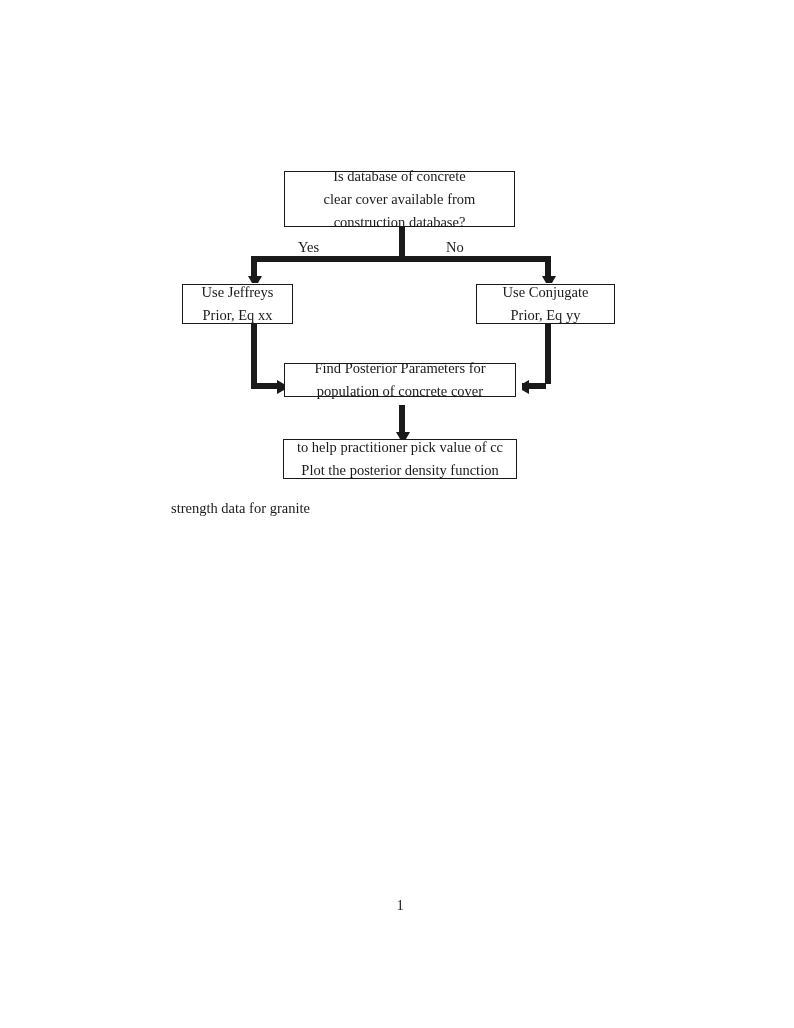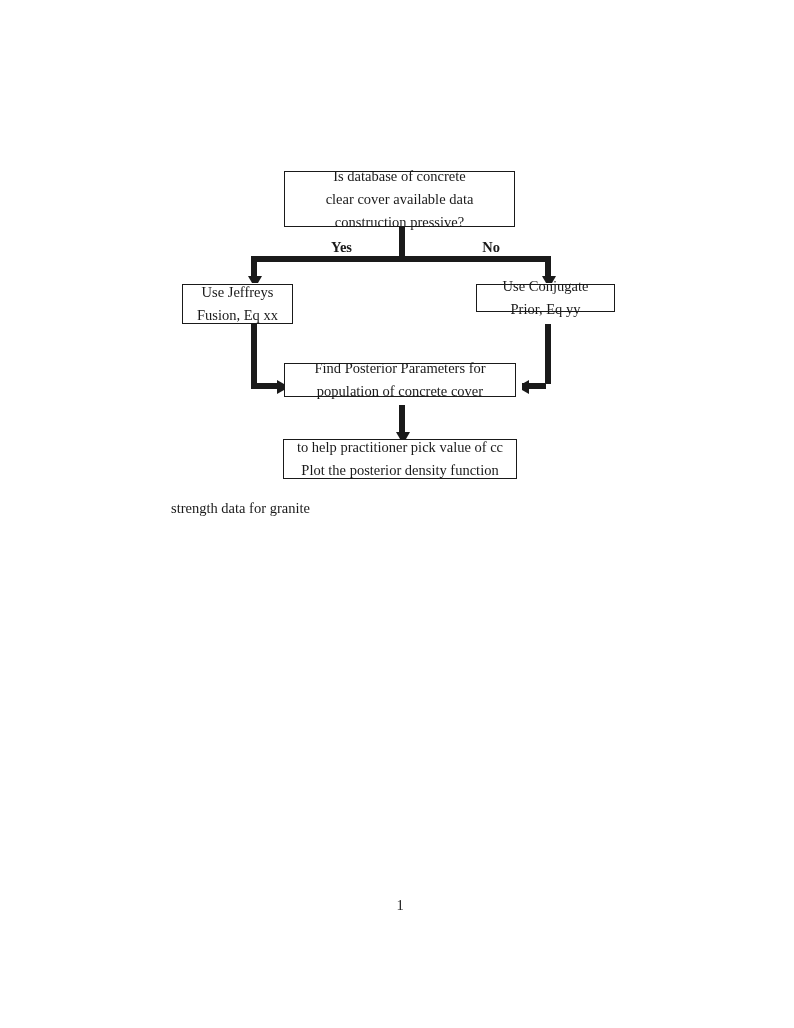--- a/index.html
+++ b/index.html
@@ -33,21 +33,21 @@
     align-items: center;
     text-align: center;
     font-size: 14.5px;
     line-height: 17px;
     color: var(--ink);
   }
   .fc-box .bx-line { white-space: nowrap; }
 
   .box-decision  { left: 281px; top: 168px; width: 231px; height: 56px; }
   .box-jeffreys  { left: 179px; top: 281px; width: 111px; height: 40px; }
-  .box-conjugate { left: 473px; top: 281px; width: 139px; height: 28px; }
+  .box-conjugate { left: 473px; top: 281px; width: 139px; height: 40px; }
   .box-posterior { left: 281px; top: 360px; width: 232px; height: 34px; }
   .box-plot      { left: 280px; top: 436px; width: 234px; height: 40px; }
 
   .vline, .hline { position: absolute; background: var(--ink); }
   .vline { width: 1px; }
   .hline { height: 1px; }
 
   .stem-line        { left: 396px; top: 224px; height: 29px; }
   .branch-line      { left: 248px; top: 253px; width: 295px; }
   .yes-branch-line  { left: 248px; top: 253px; height: 21px; }
@@ -77,24 +77,23 @@
   .yes-arrowhead       { left: 245px; top: 273px; }
   .no-arrowhead        { left: 539px; top: 273px; }
   .jeffreys-arrowhead  { left: 274px; top: 377px; }
   .conjugate-arrowhead { left: 513px; top: 377px; }
   .posterior-arrowhead { left: 393px; top: 429px; }
 
   .branch-label {
     position: absolute;
     top: 233px;
     width: 60px;
-    text-align: right;
+    text-align: left;
     font-size: 14.5px;
     line-height: 17px;
-    font-weight: bold;
   }
   .label-yes { left: 292px; }
   .label-no  { left: 440px; }
 
   
   .caption {
     position: absolute;
     left: 162px;
     top: 491px;
     width: 470px;
@@ -126,37 +125,37 @@
 </style>
 </head>
 <body>
 
 <div class="page">
 
   <div>
 
     <div class="fc-box box-decision">
       <div class="bx-line">Is database of concrete</div>
-      <div class="bx-line">clear cover available data</div>
-      <div class="bx-line">construction pressive?</div>
+      <div class="bx-line">clear cover available from</div>
+      <div class="bx-line">construction database?</div>
     </div>
 
     <div class="vline stem-line"></div>
     <div class="hline branch-line"></div>
     <div class="vline yes-branch-line"></div>
     <div class="vline no-branch-line"></div>
     <div class="arr arr-down yes-arrowhead"></div>
     <div class="arr arr-down no-arrowhead"></div>
 
     <div class="branch-label label-yes">Yes</div>
     <div class="branch-label label-no">No</div>
 
     <div class="fc-box box-jeffreys">
       <div class="bx-line">Use Jeffreys</div>
-      <div class="bx-line">Fusion, Eq xx</div>
+      <div class="bx-line">Prior, Eq xx</div>
     </div>
     <div class="fc-box box-conjugate">
       <div class="bx-line">Use Conjugate</div>
       <div class="bx-line">Prior, Eq yy</div>
     </div>
 
     <div class="vline jeffreys-out-v"></div>
     <div class="hline jeffreys-out-h"></div>
     <div class="arr arr-right jeffreys-arrowhead"></div>
     <div class="vline conjugate-out-v"></div>

